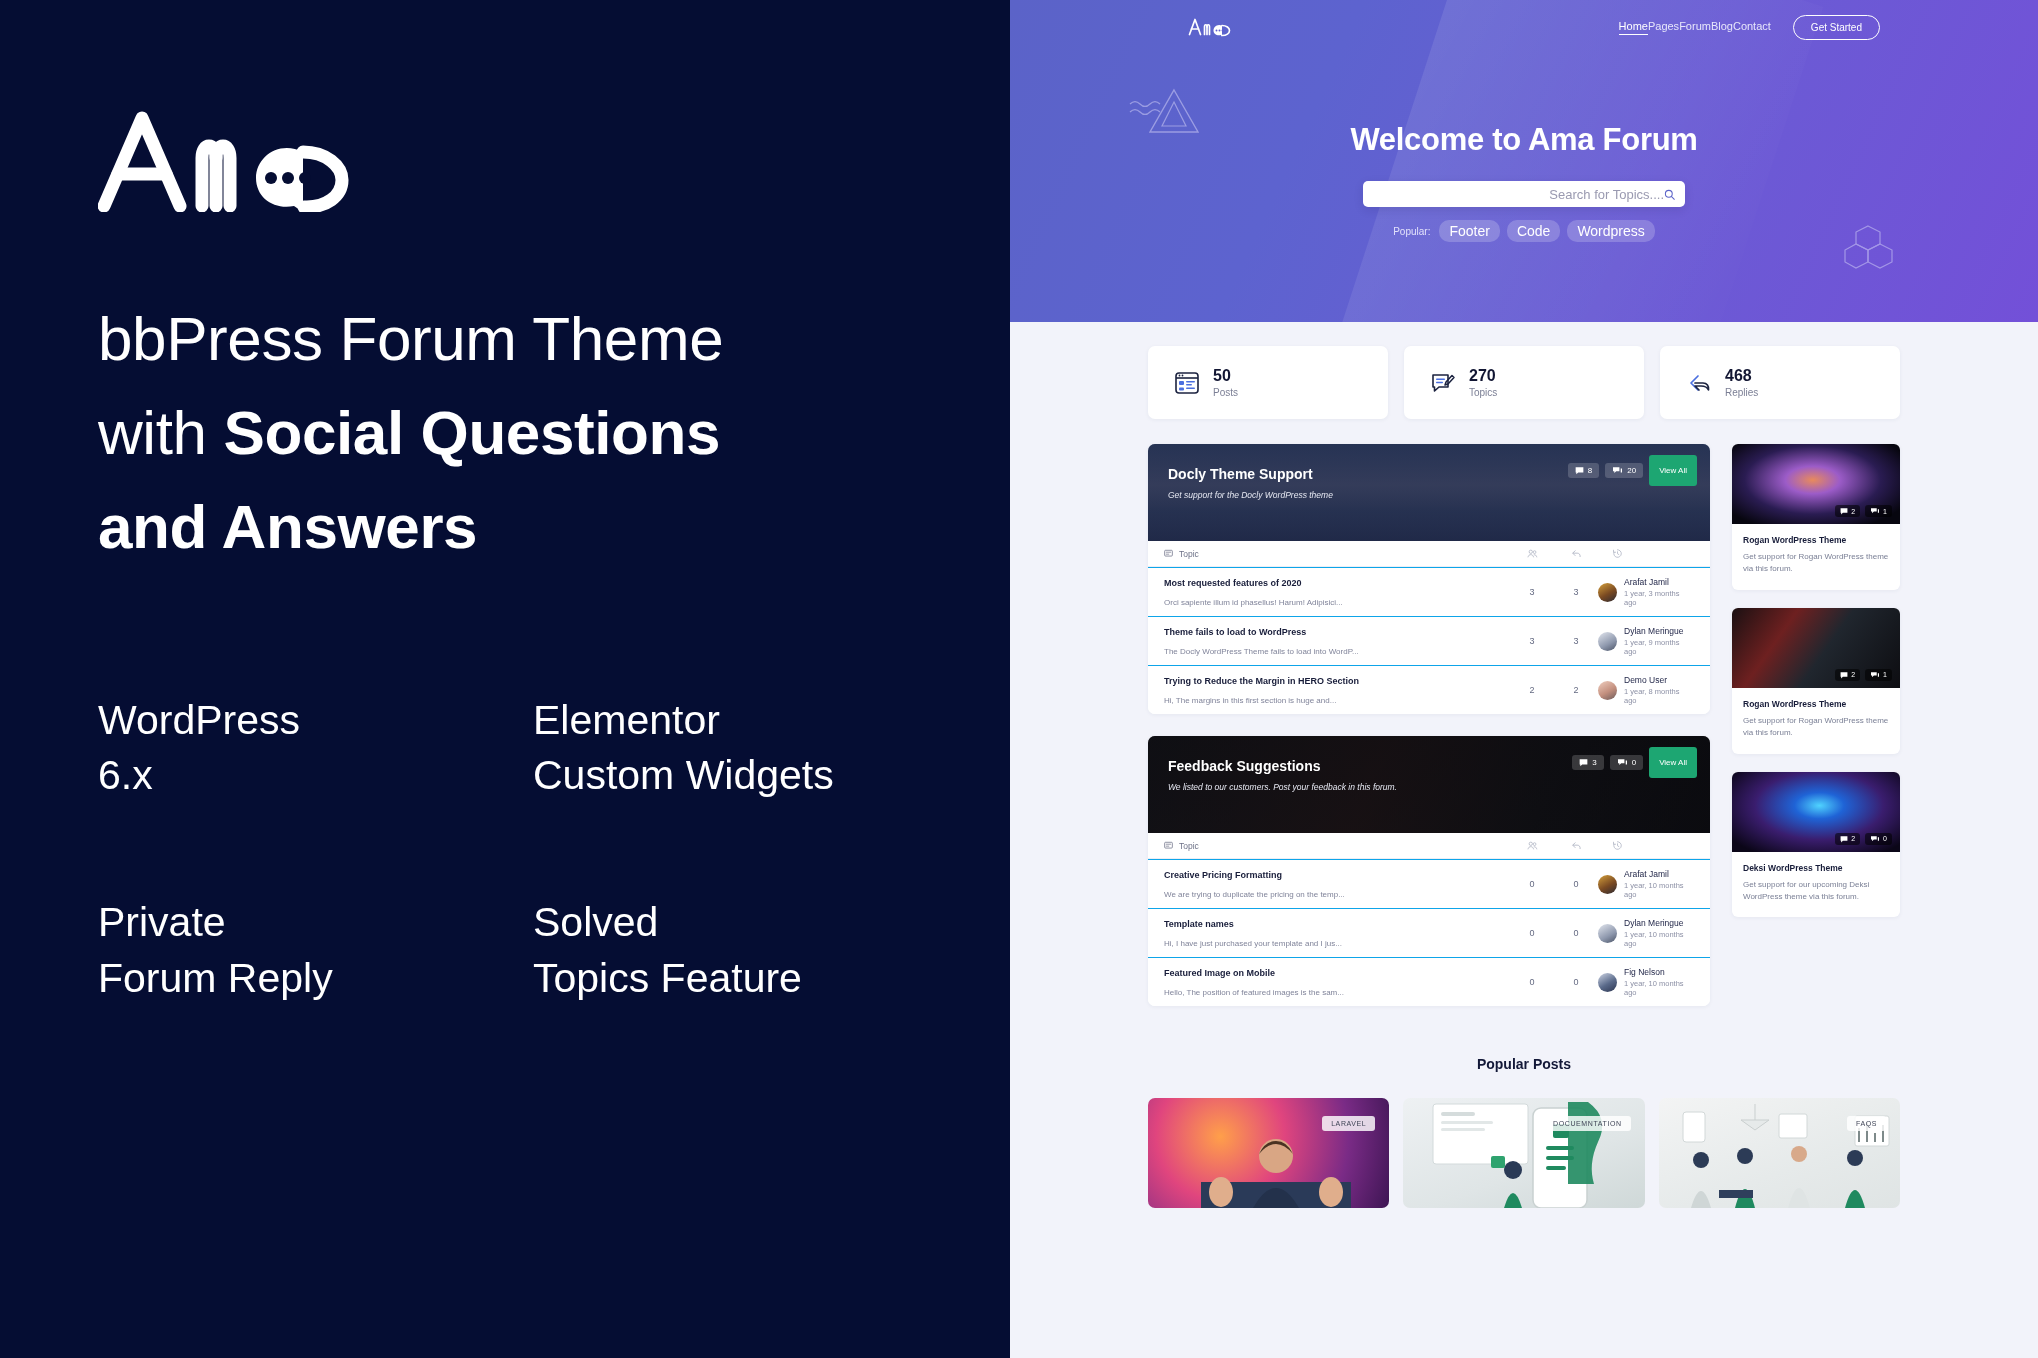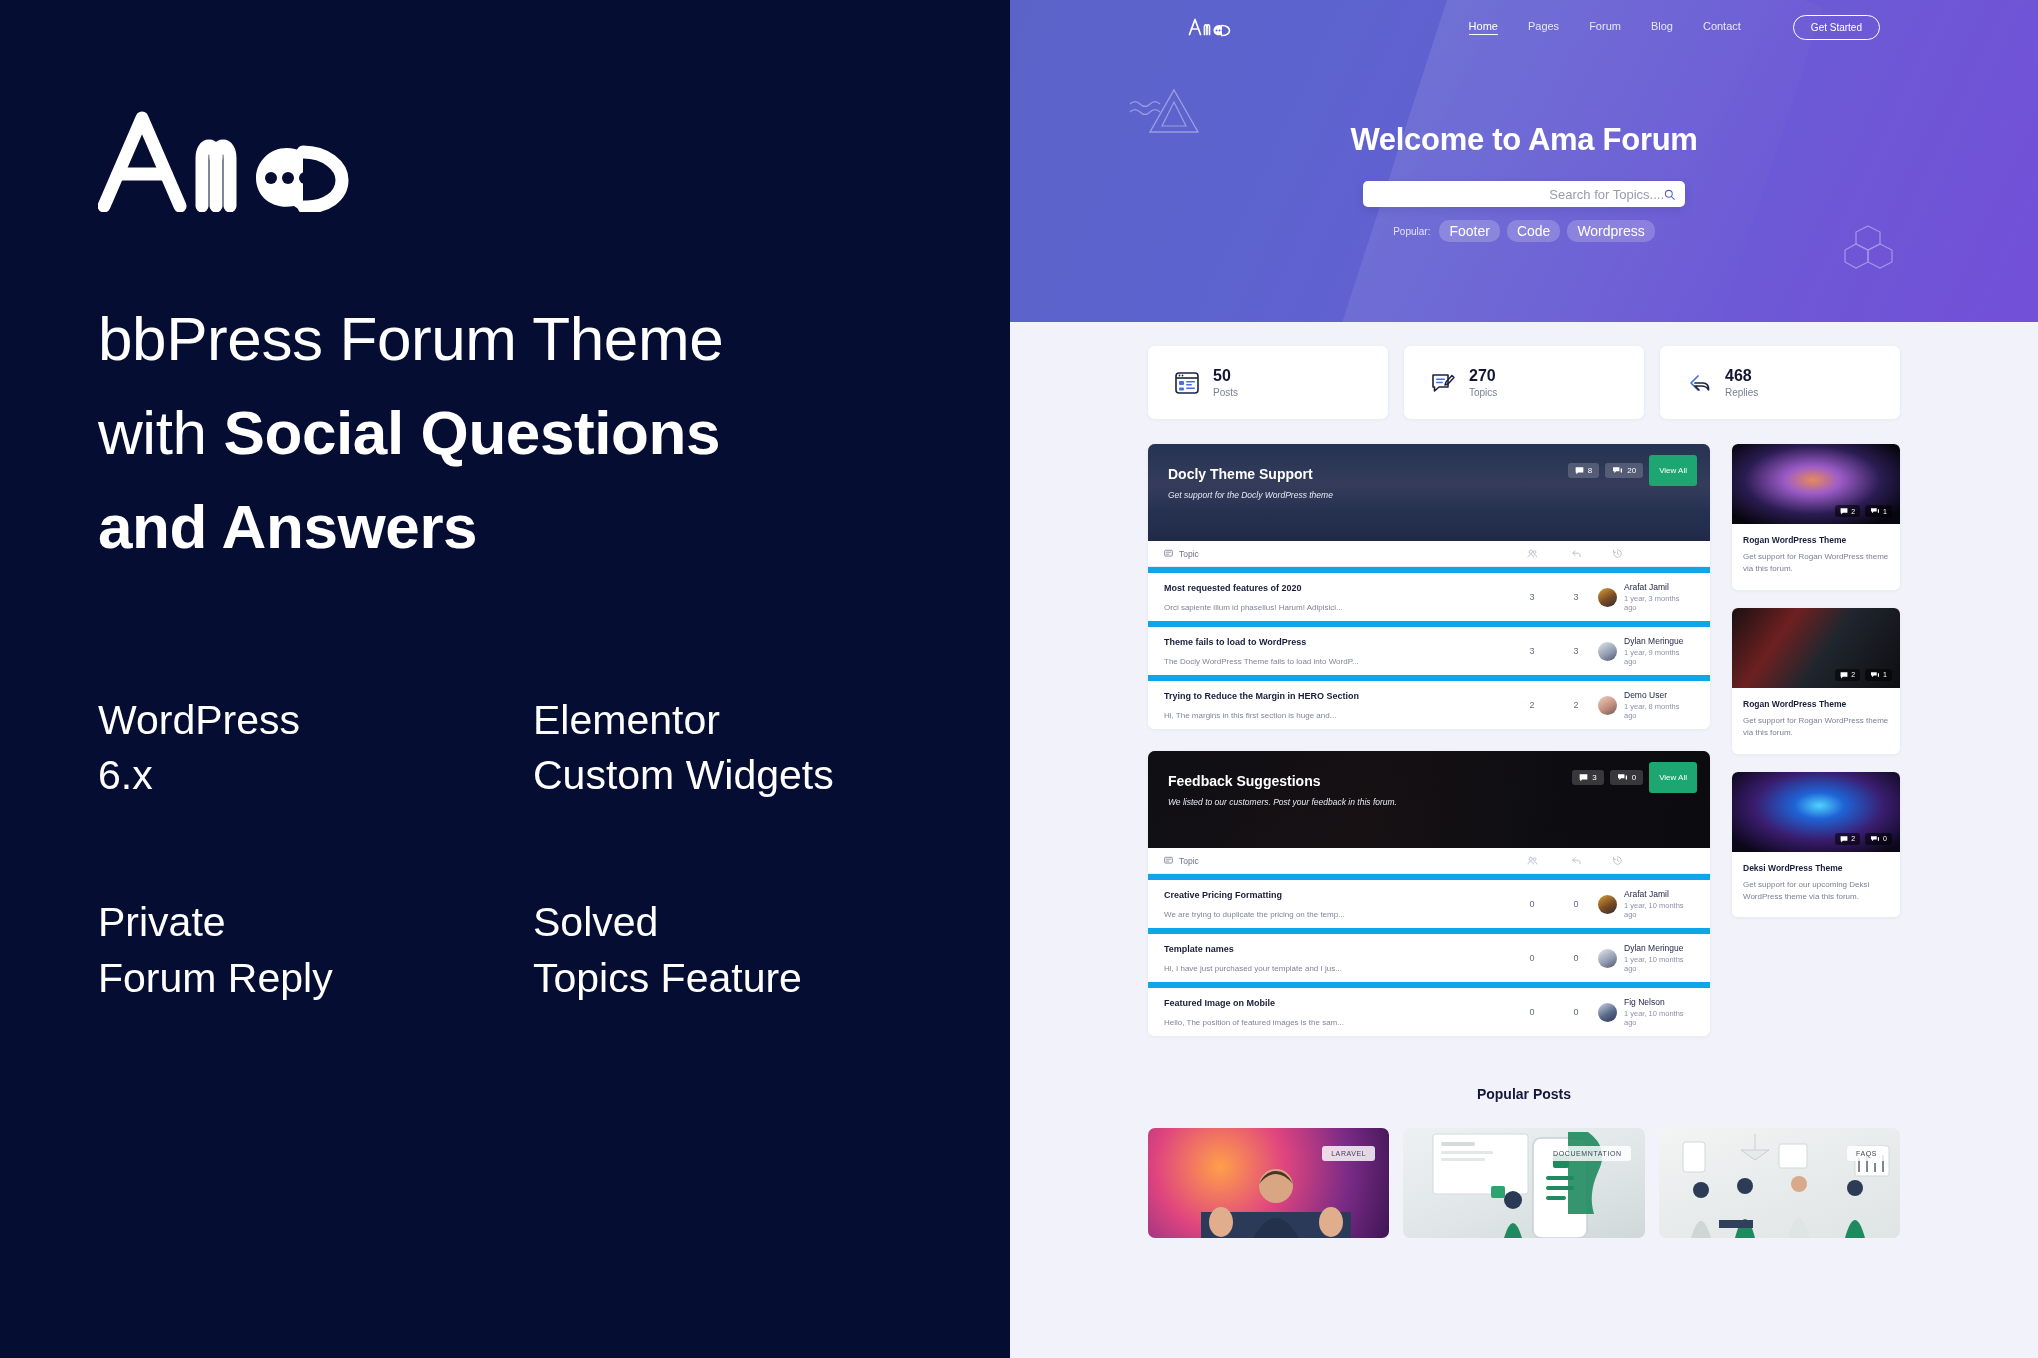--- a/index.html
+++ b/index.html
@@ -71,21 +71,21 @@
   .deco-triangle { left: 118px; top: 82px; }
   .deco-cubes { right: 138px; top: 222px; }
 
   .navbar {
     position: relative; z-index: 3;
     height: 54px;
     display: flex; align-items: center;
     padding: 0 158px 0 178px;
   }
   .nav-logo { color:#fff; font-size: 21px; letter-spacing: .4px; display:flex; align-items:center; }
-  .nav-links { margin-left: auto; display: flex; align-items: center; gap: 30px; }
+  .nav-links { margin-left: auto; display: flex; align-items: center; }
   .nav-link {
     color: #e7e6fb; font-size: 11px; text-decoration: none;
     padding-bottom: 2px; border-bottom: 1px solid transparent;
     cursor: pointer;
   }
   .nav-link.active { color: #ffffff; border-bottom-color: #ffffff; }
   .nav-cta {
     margin-left: 22px;
     border: 1px solid #ffffff; border-radius: 20px;
     color: #ffffff; font-size: 10px;
@@ -179,21 +179,21 @@
   .table-head {
     display: flex; align-items: center; height: 26px;
     padding: 0 16px; border-bottom: 1px solid #eceef5;
   }
   .th-topic { display: flex; align-items: center; gap: 6px; font-size: 8.5px; color: #6e7288; flex: 1; }
   .th-col { width: 44px; display: flex; justify-content: center; color: #b3b7c6; }
   .th-col.freshness { width: 96px; justify-content: flex-start; padding-left: 14px; }
 
   .topic-row {
     display: flex; align-items: center;
-    padding: 9px 16px; border-top: 6px solid #0ea5e9;
+    padding: 9px 16px; border-top: 1px solid #0ea5e9;
     background: #ffffff;
   }
   .topic-main { flex: 1; min-width: 0; }
   .topic-title { font-size: 9px; font-weight: 700; color: #181d3a; }
   .topic-excerpt { font-size: 8px; color: #80849a; margin-top: 10px; }
   .topic-count { width: 44px; text-align: center; font-size: 9px; color: #646a82; }
   .topic-author { width: 96px; display: flex; align-items: center; gap: 7px; }
   .avatar {
     width: 19px; height: 19px; border-radius: 50%; flex: 0 0 19px;
     background: #d4d7e4;

